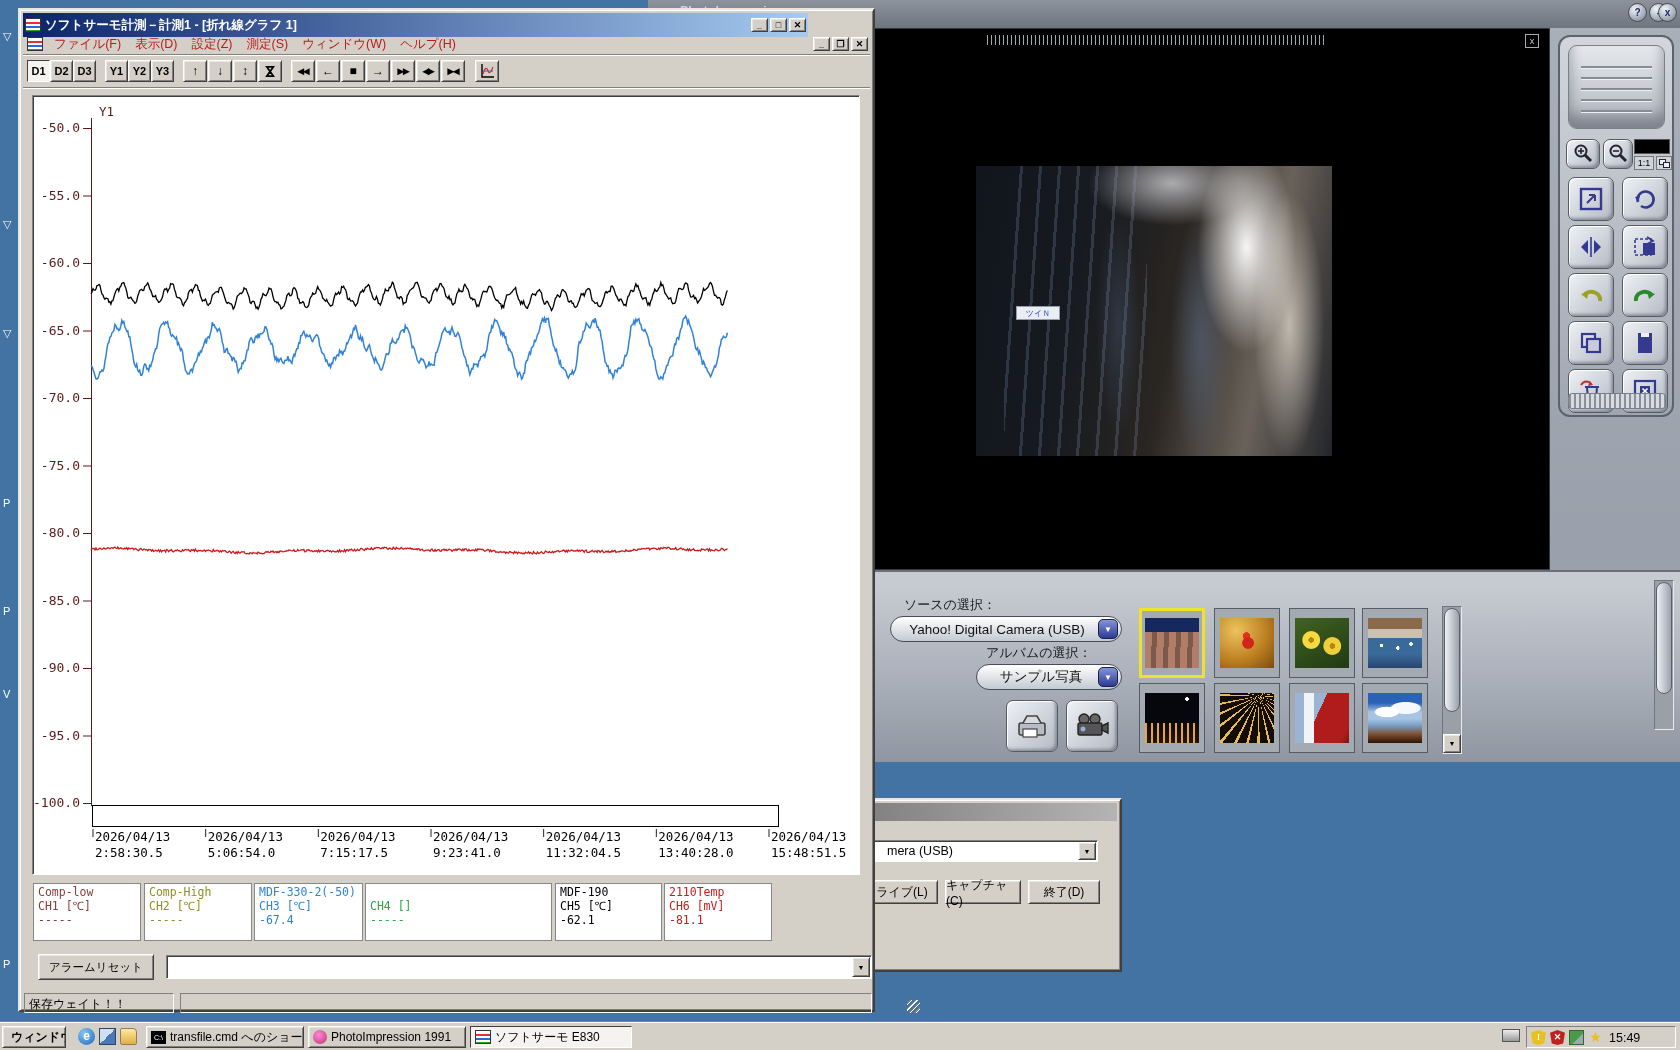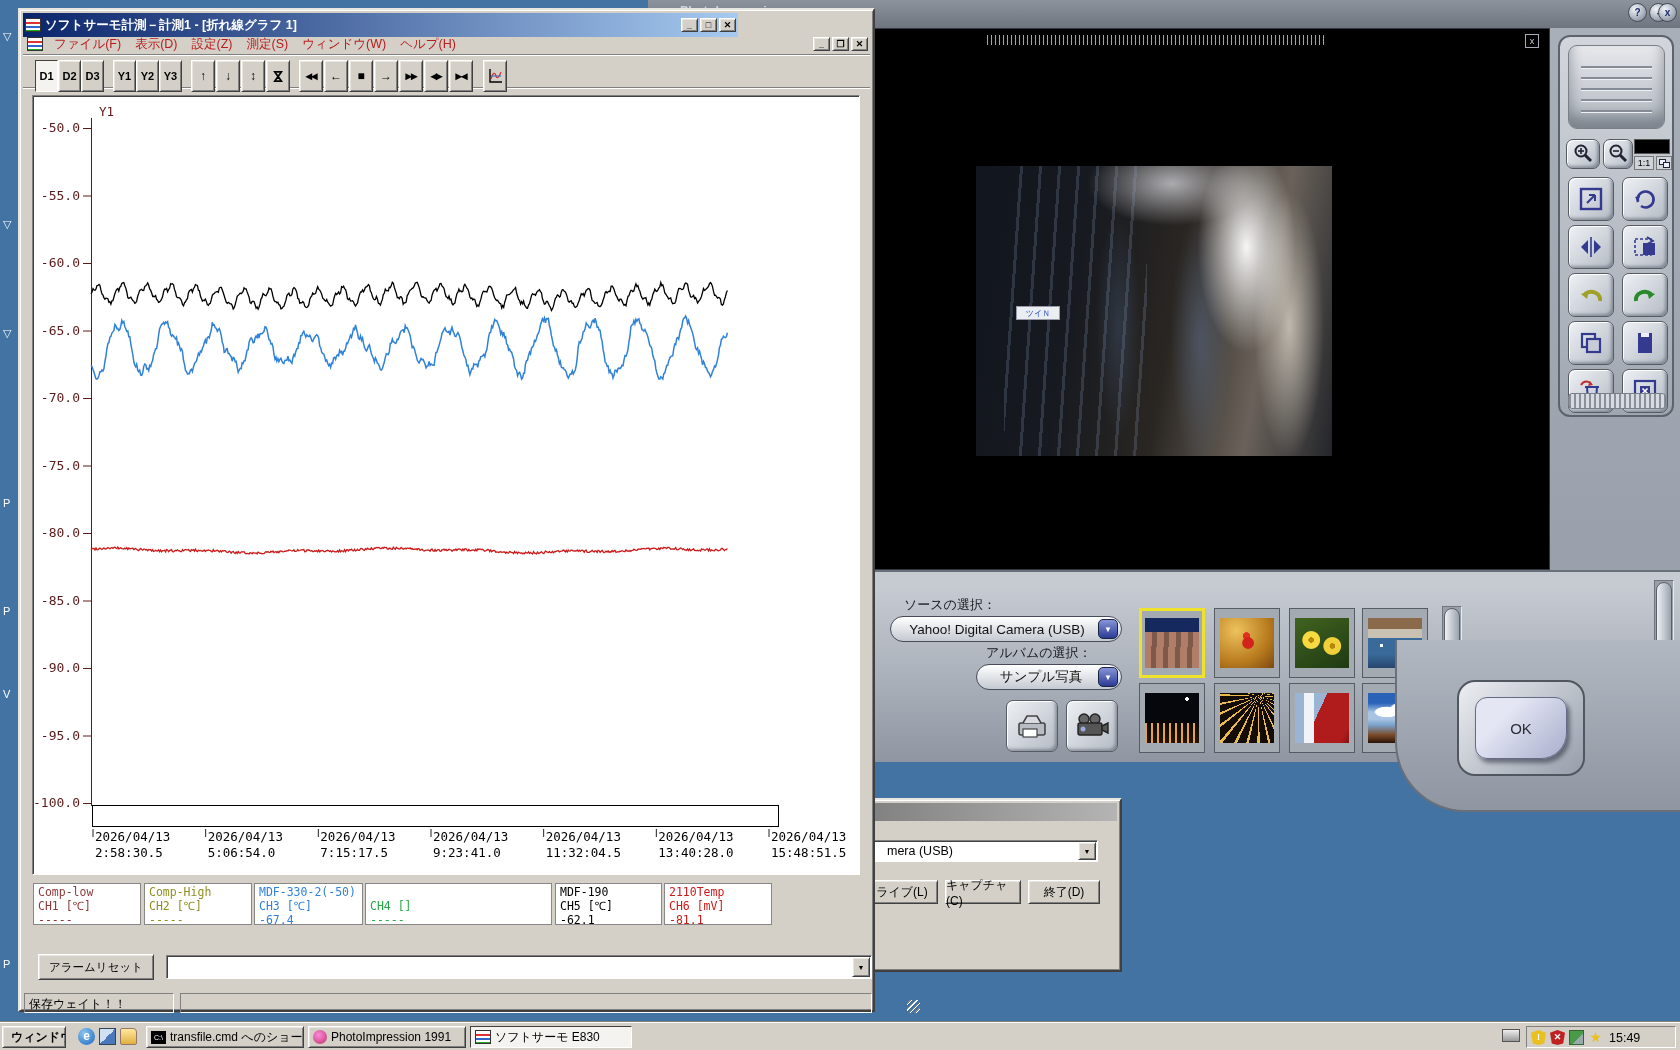--- a/index.html
+++ b/index.html
@@ -16,28 +16,28 @@
   .btn3d.pressed{background:#f4f3ef;border-color:#404040 #fff #fff #404040;box-shadow:none;}
   .sunken{background:#fff;border:1px solid;border-color:#808080 #fff #fff #808080;
           box-shadow:inset 1px 1px 0 #404040;}
   .titlebar{background:linear-gradient(90deg,#0a246a,#a6caf0);color:#fff;font-weight:bold;
             display:flex;align-items:center;}
   
   #thermo{left:18px;top:8px;width:857px;height:1004px;z-index:5;}
   .mini-icon{width:16px;height:14px;background:linear-gradient(180deg,#fff 0 3px,#d33 3px 5px,#fff 5px 7px,#36c 7px 9px,#fff 9px 11px,#2a2 11px 14px);border:1px solid #333;}
   .tbtn{width:17px;height:14px;font-size:9px;font-weight:bold;color:#000;}
   .menu-item{padding:2px 7px;color:#b91c1c;font-size:12.5px;}
-  .toolbtn{position:absolute;top:4px;width:23px;height:32px;font-size:11px;font-weight:bold;margin-left:8px;}
+  .toolbtn{position:absolute;top:4px;width:23px;height:22px;font-size:11px;font-weight:bold;}
   .glyphbtn{font-size:12px;}
   .glyph2{font-size:8.5px;letter-spacing:-1px;}
   .rot90{transform:rotate(90deg);display:inline-block;font-size:13px;}
   #chart-canvas{left:12px;top:85px;width:828px;height:780px;background:#fff;
      border:1px solid;border-color:#808080 #fff #fff #808080;box-shadow:inset 1px 1px 0 #404040;}
   #legend-row{left:12px;top:867px;width:828px;height:70px;background:#d4d0c8;}
-  .legend-cell{position:absolute;top:6px;height:42px;background:#fff;border:1px solid #888;
+  .legend-cell{position:absolute;top:6px;height:58px;background:#fff;border:1px solid #888;
      font-family:"DejaVu Sans Mono",monospace;font-size:11.5px;line-height:14px;padding:1px 4px;white-space:pre;}
   #alarm-row{left:12px;top:940px;width:828px;height:36px;}
   #statusbar{left:4px;top:982px;width:897px;height:22px;padding-left:19px;}
   .statuscell{position:absolute;top:1px;height:20px;border:1px solid;border-color:#808080 #fff #fff #808080;
       font-size:12px;padding:2px 4px;}
   .grip{position:absolute;right:1px;bottom:1px;width:13px;height:13px;
      background:repeating-linear-gradient(135deg,transparent 0 2px,#808080 2px 3px,#fff 3px 4px);}
   
   #pi{left:648px;top:0;width:1032px;height:762px;z-index:1;background:linear-gradient(180deg,#aab0ba,#949ba6);}
   #pi-title{left:0;top:0;width:1032px;height:28px;background:linear-gradient(180deg,#8d939c,#6f757e);}
@@ -325,39 +325,34 @@
         <div class="vthumb" style="top:1px;height:104px"></div>
         <div class="btn3d" style="position:absolute;left:0;bottom:0;width:18px;height:19px;font-size:7px">▼</div>
       </div>
 
       <div class="abs vscroll" style="left:820px;top:8px;width:20px;height:150px">
         <div class="vthumb" style="top:1px;height:112px"></div>
       </div>
     </div>
   </div>
 
-  <div class="abs" id="okwing">
-    <div id="okbtn-outer">
-      <div id="okbtn">OK</div>
-    </div>
-  </div>
 
   <div class="abs win" id="dialog">
     <div class="abs" id="dlg-title"></div>
     <div class="abs sunken" style="left:14px;top:40px;width:262px;height:22px">
       <span class="abs" style="left:50px;top:3px;font-size:12.5px">mera (USB)</span>
       <div class="btn3d" style="position:absolute;right:1px;top:1px;width:18px;height:18px;font-size:7px">▼</div>
     </div>
     <div class="btn3d dlg-btn" style="left:44px;width:72px">ライブ(L)</div>
     <div class="btn3d dlg-btn" style="left:123px;width:76px">キャプチャ(C)</div>
     <div class="btn3d dlg-btn" style="left:206px;width:72px">終了(D)</div>
   </div>
 
   <div class="abs win" id="thermo">
-    <div class="abs titlebar" style="left:3px;top:3px;width:715px;height:20px;padding:12px 2px;gap:4px">
+    <div class="abs titlebar" style="left:3px;top:3px;width:785px;height:20px;padding:12px 2px;gap:4px">
       <span class="mini-icon"></span>
       <span style="font-size:12.5px">ソフトサーモ計測－計測1 - [折れ線グラフ 1]</span>
       <span style="margin-left:auto;display:flex;gap:2px">
         <span class="btn3d tbtn">_</span>
         <span class="btn3d tbtn">□</span>
         <span class="btn3d tbtn">✕</span>
       </span>
     </div>
     <div class="abs" style="left:3px;top:24px;width:847px;height:21px;display:flex;align-items:center;border-bottom:1px solid #808080;box-shadow:0 1px 0 #fff">
       <span class="mini-icon" style="margin:0 4px"></span>

